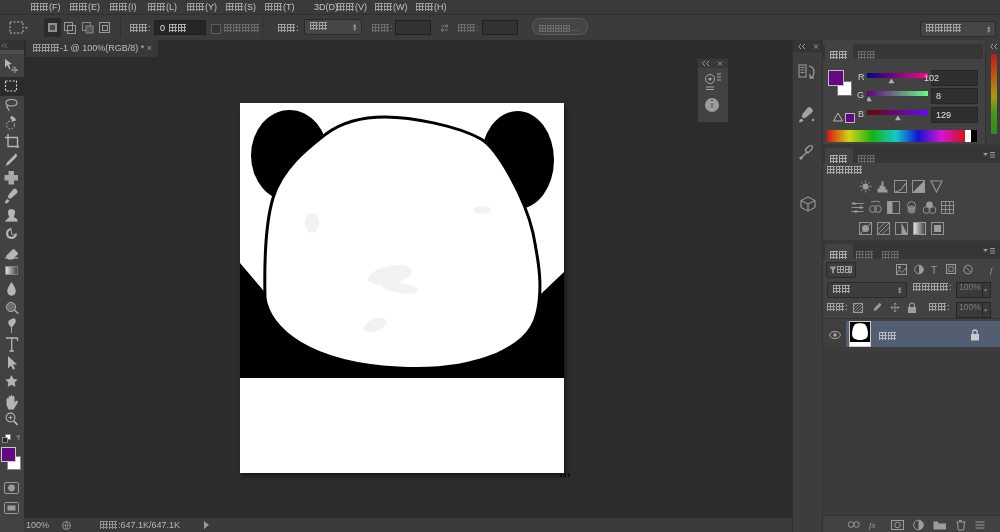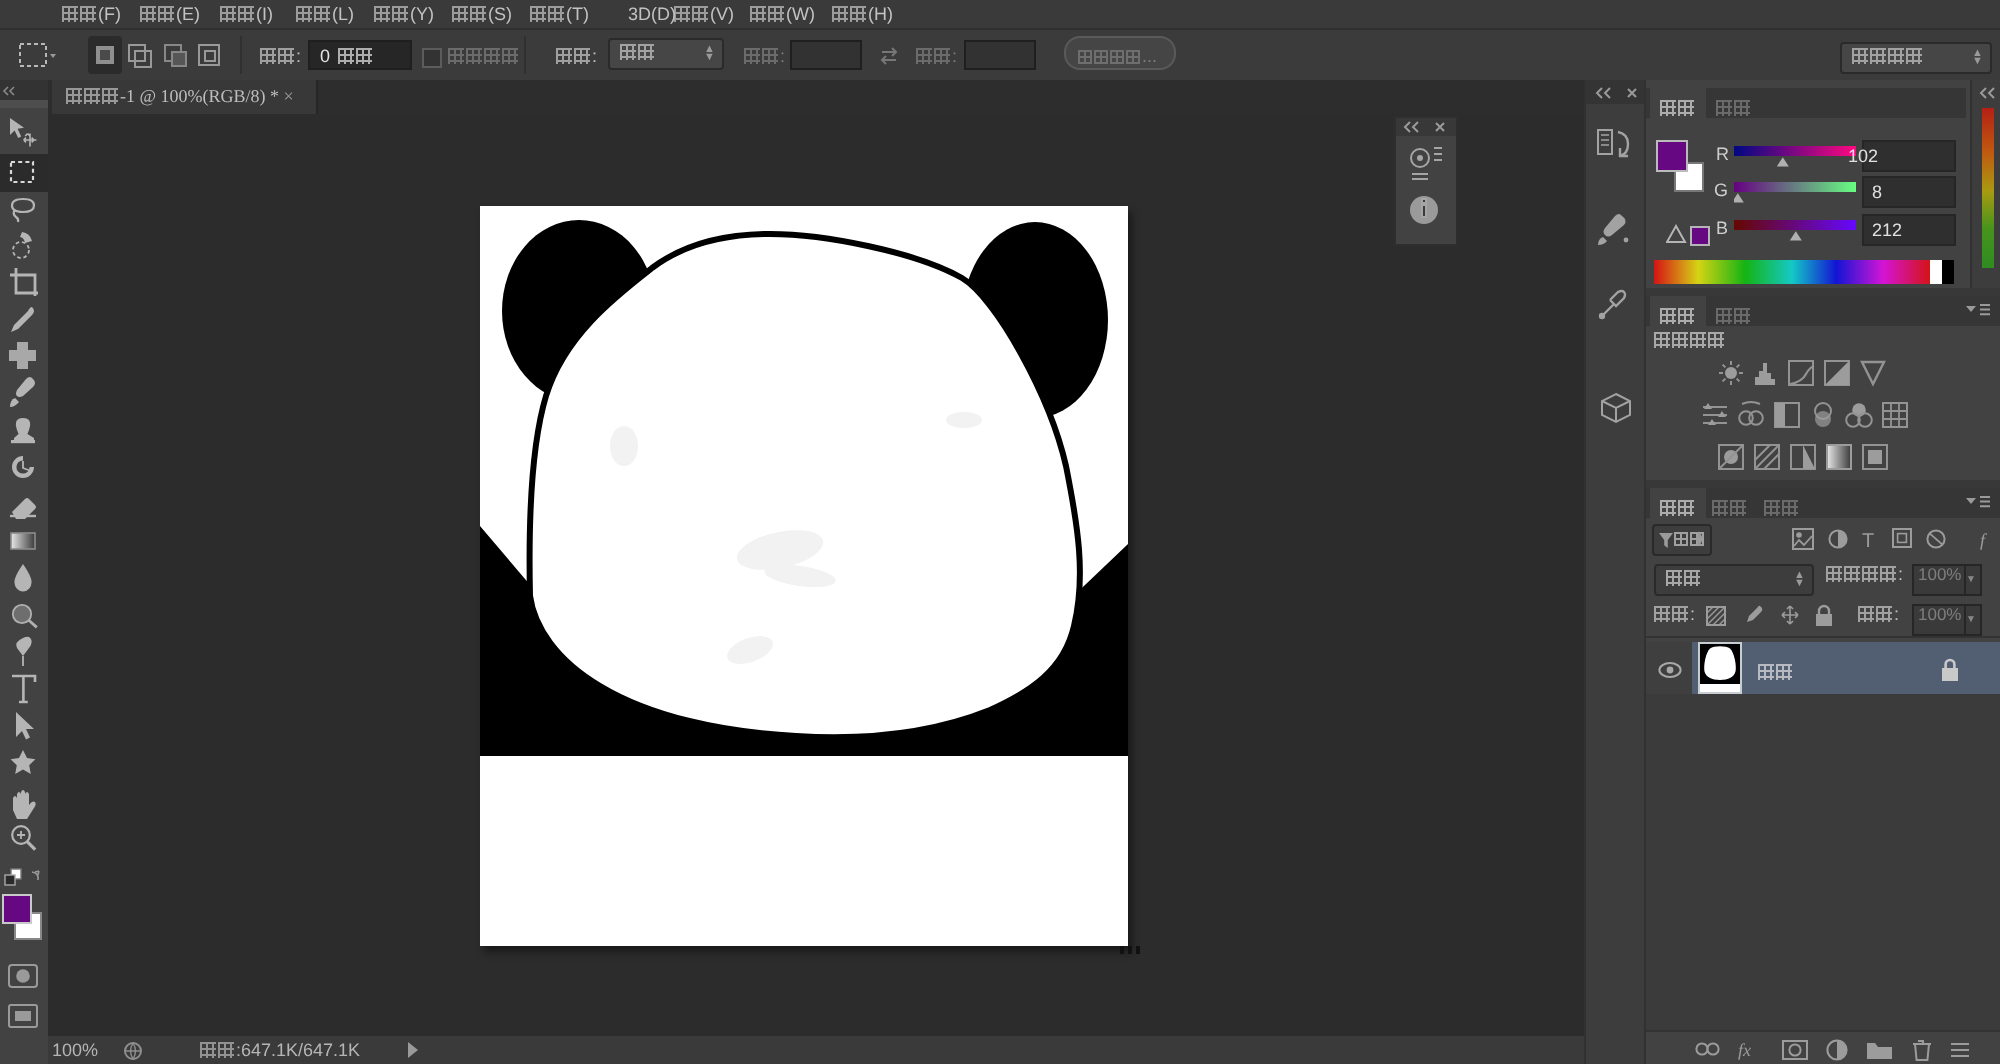--- a/index.html
+++ b/index.html
@@ -16,21 +16,21 @@
 
 #menubar{left:0;top:0;width:1000px;height:14px;background:#3a3a3a;border-bottom:1px solid #2f2f2f;}
 #pslogo{position:absolute;left:3px;top:0px;color:#6fa8d8;font-size:12px;font-weight:bold;line-height:14px;margin-top:24px;}
 .mi{position:absolute;top:0;color:#c2c2c2;font-size:9px;line-height:14px;}
 
 #options{left:0;top:15px;width:1000px;height:25px;background:#3b3b3b;border-bottom:1px solid #2d2d2d;}
 .obox{position:absolute;background:#262626;border:1px solid #1f1f1f;height:13px;}
 .combo{position:absolute;background:#464646;border:1px solid #2a2a2a;height:14px;border-radius:2px;}
 .updown{position:absolute;right:2px;top:3px;width:7px;height:9px;color:#9a9a9a;font-size:5.5px;line-height:4px;letter-spacing:0;}
 
-#tabbar{left:24px;top:40px;width:768px;height:17px;background:#2d2d2d;font-family:Liberation Serif, serif;}
+#tabbar{left:24px;top:40px;width:768px;height:17px;background:#2d2d2d;}
 #tab1{position:absolute;left:2px;top:0;width:132px;height:17px;background:#383838;border-right:1px solid #262626;}
 
 #toolbar{left:0;top:40px;width:24px;height:492px;background:#424242;}
 #toolhead{position:absolute;left:0;top:0;width:24px;height:10px;background:#333;}
 
 #paste{left:24px;top:57px;width:768px;height:461px;background:#2c2c2c;}
 #canvas{position:absolute;left:216px;top:46px;width:324px;height:370px;background:#fff;box-shadow:2px 3px 4px rgba(0,0,0,.45);}
 
 #status{left:24px;top:518px;width:768px;height:14px;background:#3a3a3a;}
 
@@ -335,21 +335,21 @@
   </svg>
   <div class="vbox" style="left:108px;top:48px;width:45px;height:14px"></div>
   <div class="txt" style="position:absolute;left:113px;top:49px;color:#e0e0e0">8</div>
 
   <div class="txt" style="position:absolute;left:35px;top:67px;color:#cfcfcf">B</div>
   <svg class="ab" style="left:44px;top:70px" width="62" height="12">
     <rect x="0" y="0" width="61" height="5" fill="url(#bsl)"></rect>
     <path d="M30.9,5.6 l3,4.6 l-6,0 z" fill="#b0b0b0"></path>
   </svg>
   <div class="vbox" style="left:108px;top:67px;width:45px;height:14px"></div>
-  <div class="txt" style="position:absolute;left:113px;top:68px;color:#e0e0e0">212</div>
+  <div class="txt" style="position:absolute;left:113px;top:68px;color:#e0e0e0">129</div>
   <svg class="ab" style="left:10px;top:72px" width="24" height="12">
     <path d="M5,1 l4.5,8 l-9,0 z" fill="none" stroke="#b5b5b5"></path>
     <rect x="12.5" y="1.5" width="9" height="9" fill="#660881" stroke="#b5b5b5"></rect>
   </svg>
 
   <div class="ab" style="left:4px;top:90px;width:138px;height:12px;background:linear-gradient(to right,#d41414 0%,#d4d414 16%,#14b414 33%,#14c8c8 50%,#1414d4 66%,#d414d4 83%,#d41414 100%)"></div>
   <div class="ab" style="left:142px;top:90px;width:6px;height:12px;background:#fff"></div>
   <div class="ab" style="left:148px;top:90px;width:6px;height:12px;background:#000"></div>
 
   <div class="ab" style="left:162px;top:0;width:16px;height:108px;background:#3d3d3d;border-left:1px solid #313131">

